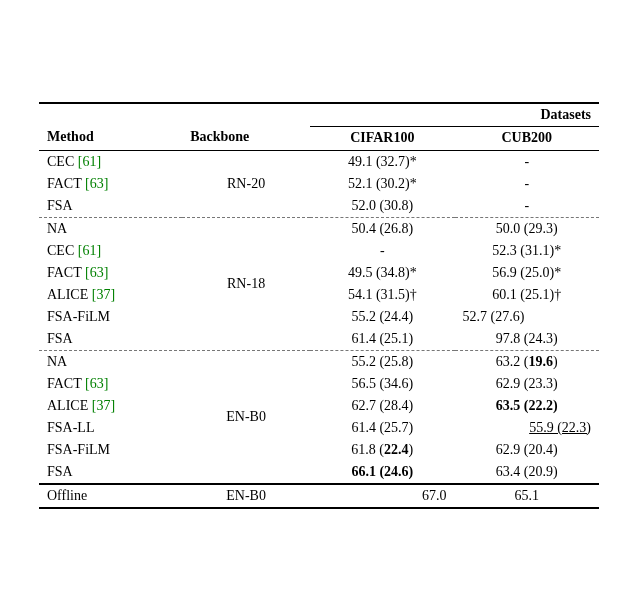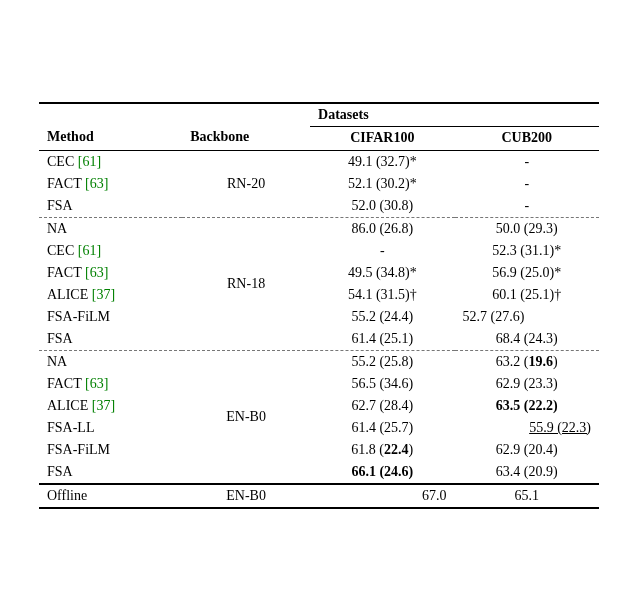--- a/index.html
+++ b/index.html
@@ -28,21 +28,21 @@
       vertical-align: middle;
     }
     th {
       font-weight: bold;
       text-align: center;
     }
     th.left-header {
       text-align: left;
     }
     .col-datasets {
-      text-align: left;
+      text-align: right;
       border-bottom: 1px solid #000;
     }
   </style>
 </head>
 <body>
 
 <div class="table-container">
   <table>
     <thead>
       <tr>
@@ -69,21 +69,21 @@
           <td style="text-align: center;"><span>-</span></td>
         </tr>
         <tr>
           <td><span>FSA</span></td>
           <td style="text-align: center;"><span>52.0 (30.8)</span></td>
           <td style="text-align: center;"><span>-</span></td>
         </tr>
         <tr style="border-top: 1px dashed rgb(85, 85, 85);">
           <td style="border-top: 1px dashed rgb(119, 119, 119);"><span>NA</span></td>
           <td rowspan="6" style="text-align: center; vertical-align: middle; border-top: 1px dashed rgb(119, 119, 119);">RN-18</td>
-          <td style="text-align: center; border-top: 1px dashed rgb(119, 119, 119);"><span>86.0 (26.8)</span></td>
+          <td style="text-align: center; border-top: 1px dashed rgb(119, 119, 119);"><span>50.4 (26.8)</span></td>
           <td style="text-align: center; border-top: 1px dashed rgb(119, 119, 119);"><span>50.0 (29.3)</span></td>
         </tr>
         <tr>
           <td><span>CEC <span style="color: rgb(0, 128, 0);">[61]</span></span></td>
           <td style="text-align: center;"><span>-</span></td>
           <td style="text-align: center;"><span>52.3 (31.1)*</span></td>
         </tr>
         <tr>
           <td><span>FACT <span style="color: rgb(0, 128, 0);">[63]</span></span></td>
           <td style="text-align: center;"><span>49.5 (34.8)*</span></td>
@@ -95,21 +95,21 @@
           <td style="text-align: center;"><span>60.1 (25.1)†</span></td>
         </tr>
         <tr>
           <td><span>FSA-FiLM</span></td>
           <td style="text-align: center;"><span>55.2 (24.4)</span></td>
           <td style="text-align: left;"><span>52.7 (27.6)</span></td>
         </tr>
         <tr>
           <td><span>FSA</span></td>
           <td style="text-align: center;"><span>61.4 (25.1)</span></td>
-          <td style="text-align: center;"><span>68.4 (24.3)</span></td>
+          <td style="text-align: center;"><span>97.8 (24.3)</span></td>
         </tr>
         <tr style="border-top: 1px dashed rgb(85, 85, 85);">
           <td style="border-top: 1px dashed rgb(119, 119, 119);"><span>NA</span></td>
           <td rowspan="6" style="text-align: center; vertical-align: middle; border-top: 1px dashed rgb(119, 119, 119);">EN-B0</td>
           <td style="text-align: center; border-top: 1px dashed rgb(119, 119, 119);"><span>55.2 (25.8)</span></td>
           <td style="text-align: center; border-top: 1px dashed rgb(119, 119, 119);"><span>63.2 (<b>19.6</b>)</span></td>
         </tr>
         <tr>
           <td><span>FACT <span style="color: rgb(0, 128, 0);">[63]</span></span></td>
           <td style="text-align: center;"><span>56.5 (34.6)</span></td>

